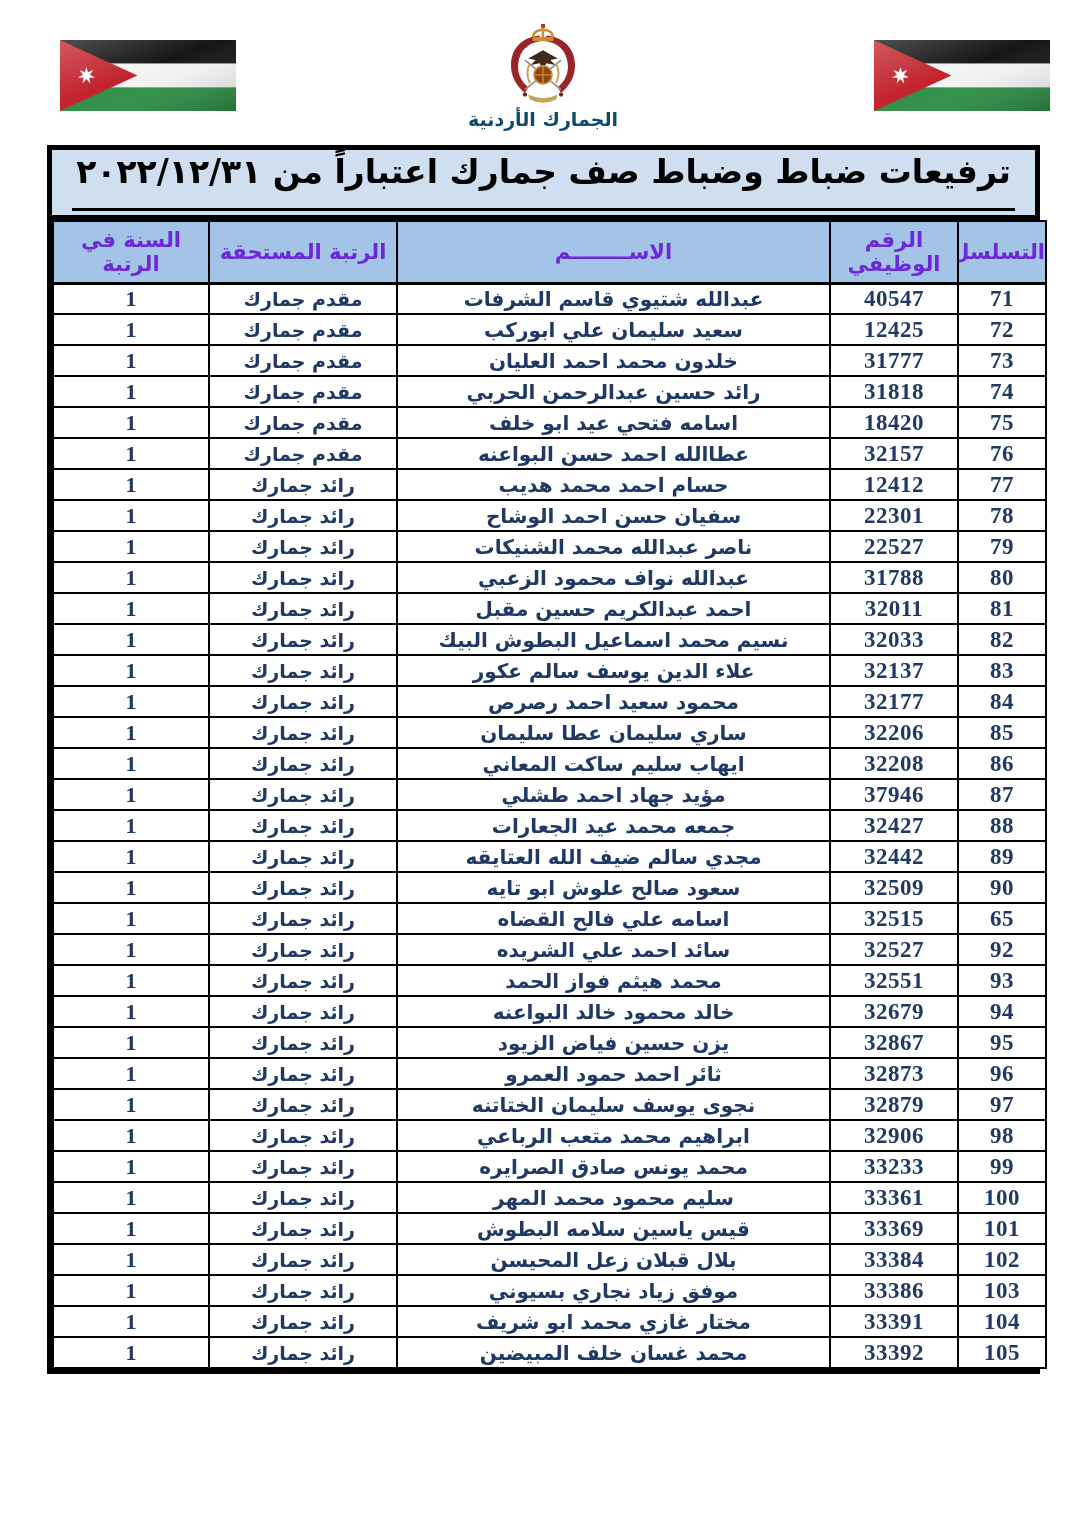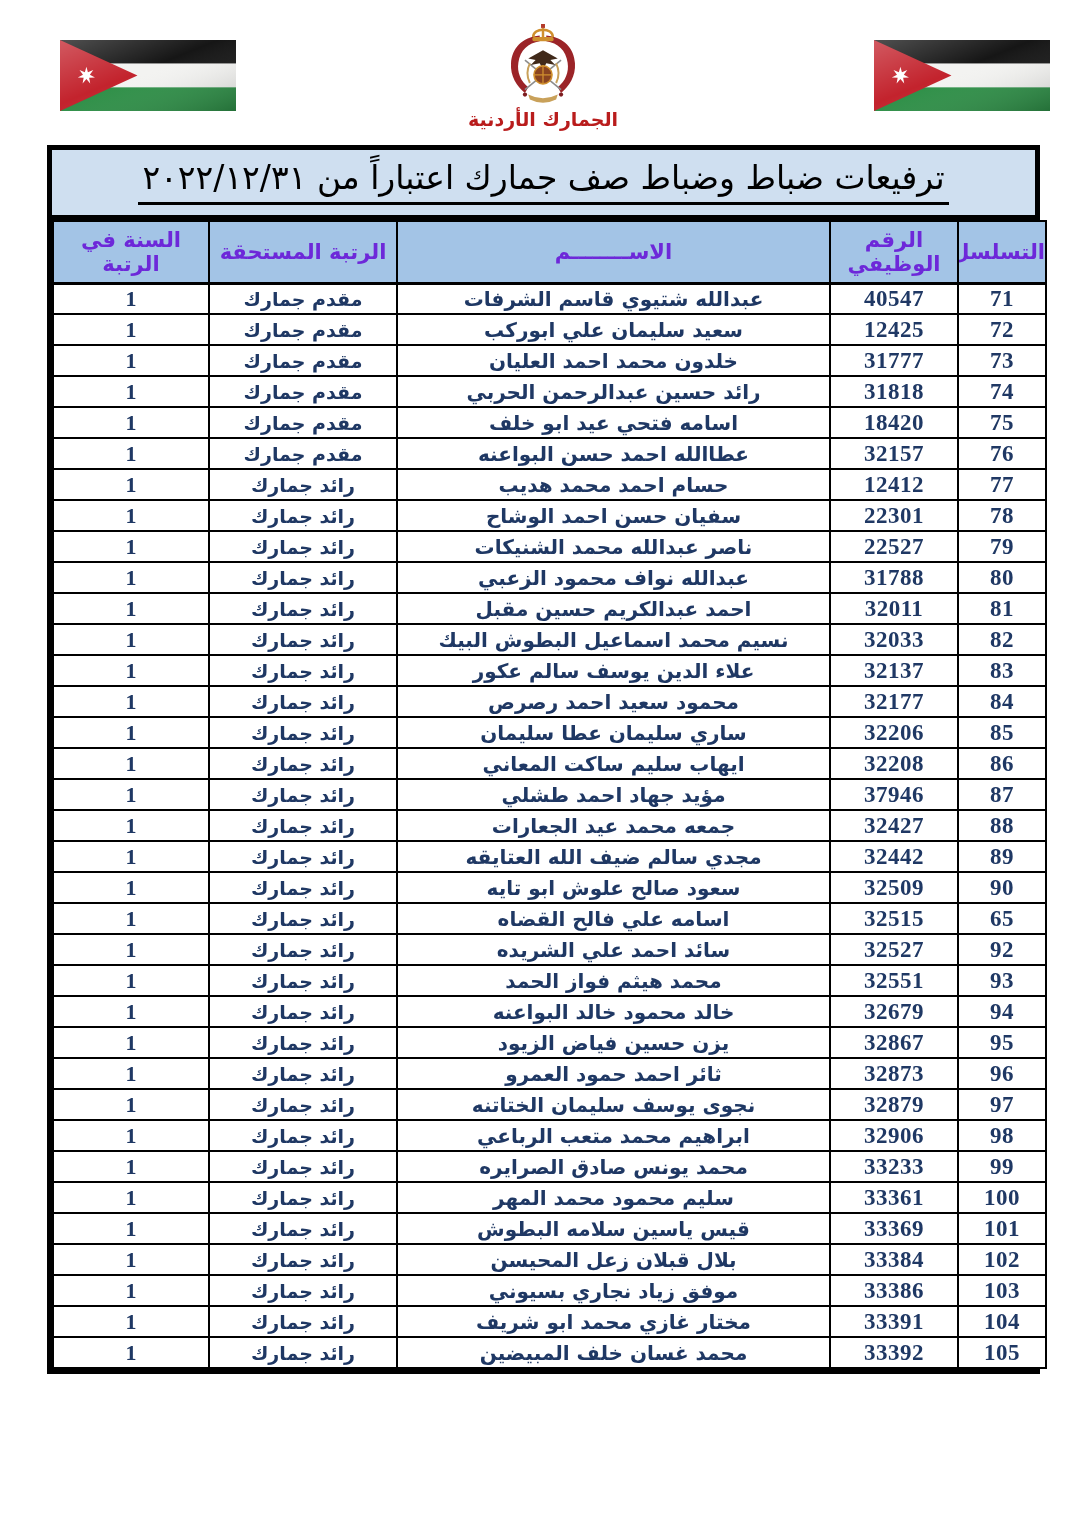--- a/index.html
+++ b/index.html
@@ -11,28 +11,28 @@
   *{margin:0;padding:0;box-sizing:border-box;}
   body{background:#ffffff;font-family:"DejaVu Sans",sans-serif;}
   .page{position:relative;width:1086px;height:1536px;background:#ffffff;margin:0 auto;overflow:hidden;}
 
   
   .flag{position:absolute;top:40px;width:176px;height:71px;display:block;}
   .flag-left{left:60px;}
   .flag-right{left:874px;}
   .emblem-wrap{position:absolute;top:24px;left:0;right:0;text-align:center;}
   .emblem-wrap svg{display:inline-block;}
-  .calligraphy{margin-top:-2px;font-size:19px;font-weight:700;color:#b91c1c;letter-spacing:1px;}
+  .calligraphy{margin-top:-2px;font-size:19px;font-weight:700;color:#0c4a6e;letter-spacing:1px;}
 
   
   .frame{position:absolute;left:47px;top:145px;width:993px;border:5px solid var(--border-color);background:#fff;}
   .title-row{height:70px;background:var(--title-bg);border-bottom:5px solid var(--border-color);
     display:flex;align-items:center;justify-content:center;direction:rtl;}
-  .title-text{font-size:33px;font-weight:400;color:#000;display:inline-block;
-    border-bottom:3px solid #000;padding:0 4px 6px 4px;line-height:1.1;}
+  .title-text{font-size:33px;font-weight:700;color:#000;display:inline-block;
+    border-bottom:3px solid #000;padding:0 4px 18px 4px;line-height:1.1;}
 
   table{width:100%;border-collapse:collapse;table-layout:fixed;direction:rtl;}
   th,td{border:2px solid var(--border-color);text-align:center;vertical-align:middle;overflow:hidden;}
   thead th{height:62px;background:var(--header-bg);color:#6d28d9;font-size:21px;font-weight:700;border-bottom:3px solid var(--border-color);}
   tbody td{height:31px;color:var(--data-text);background:#fff;}
 
   col.c-serial{width:88px;}
   col.c-empno{width:128px;}
   col.c-name{width:433px;}
   col.c-rank{width:188px;}

